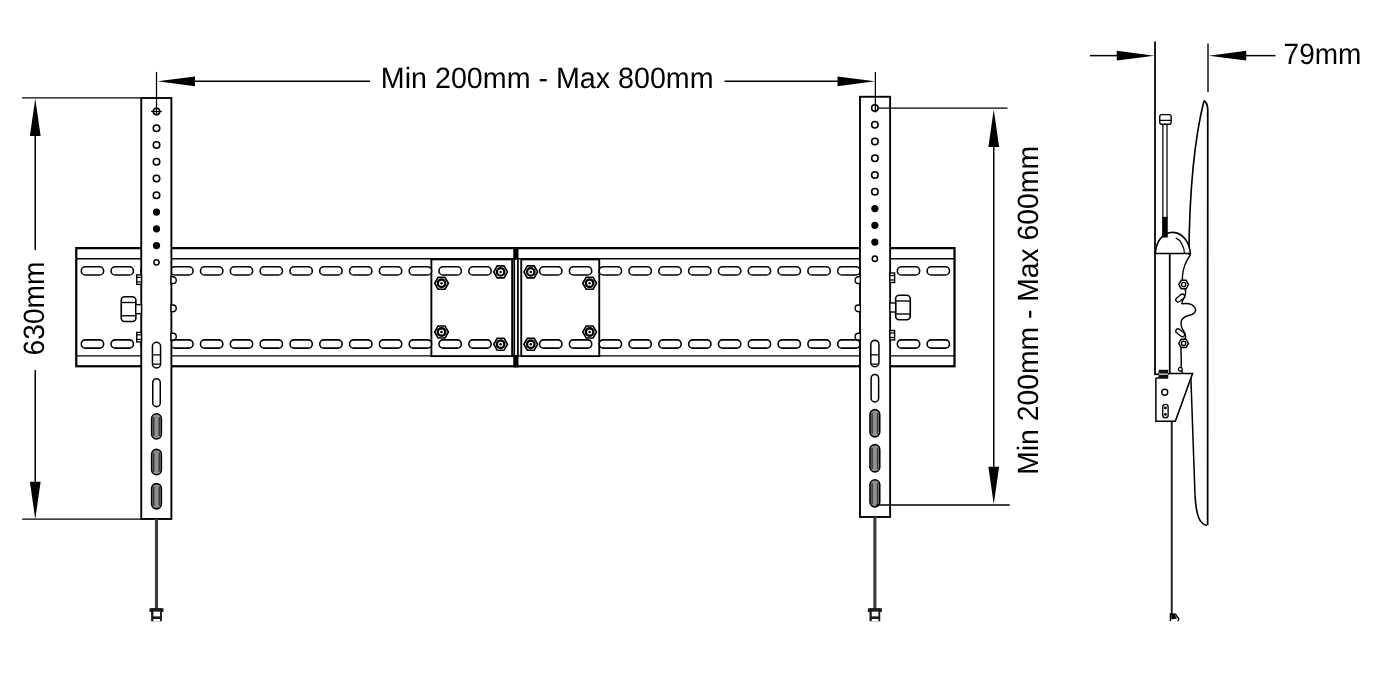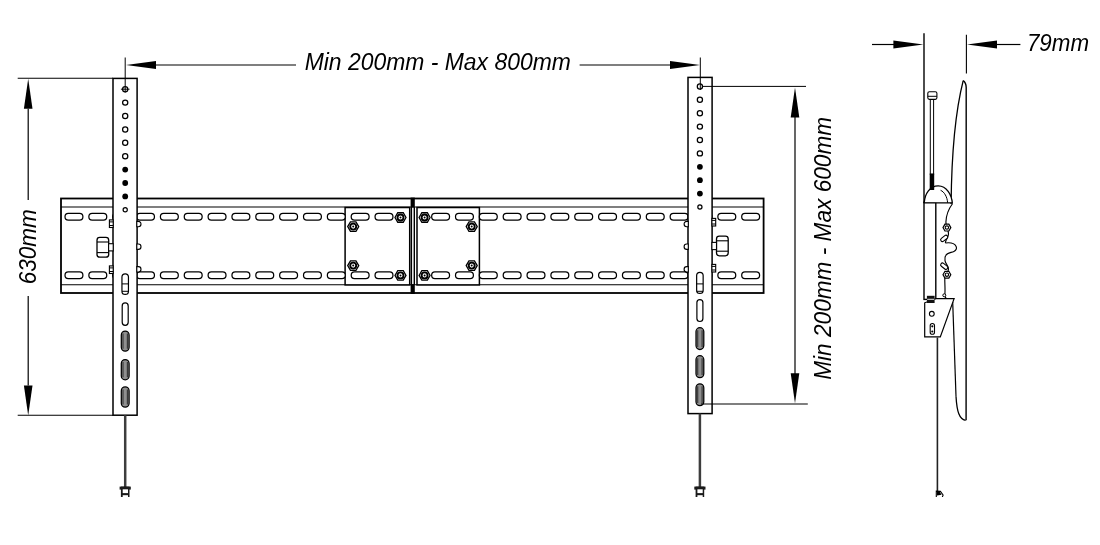--- a/index.html
+++ b/index.html
@@ -1,17 +1,17 @@
 <!DOCTYPE html>
 <html><head>
 <meta charset="utf-8">
 <style>
   html,body { margin:0; padding:0; background:#fff; }
   #stage { position:relative; width:1100px; height:497px; background:#fff;
-           font-family:"Liberation Sans", sans-serif;font-style:italic; }
+           font-family:"Liberation Sans", sans-serif; }
   svg { position:absolute; left:0; top:0; }
 </style>
 </head>
 <body>
 
 <div id="stage">
 <svg width="1100" height="545" viewBox="0 0 1100 545">
 
 <rect x="61.0" y="198.5" width="702.6" height="94.5" fill="#fff" stroke="#000" stroke-width="1.8"></rect>
 

